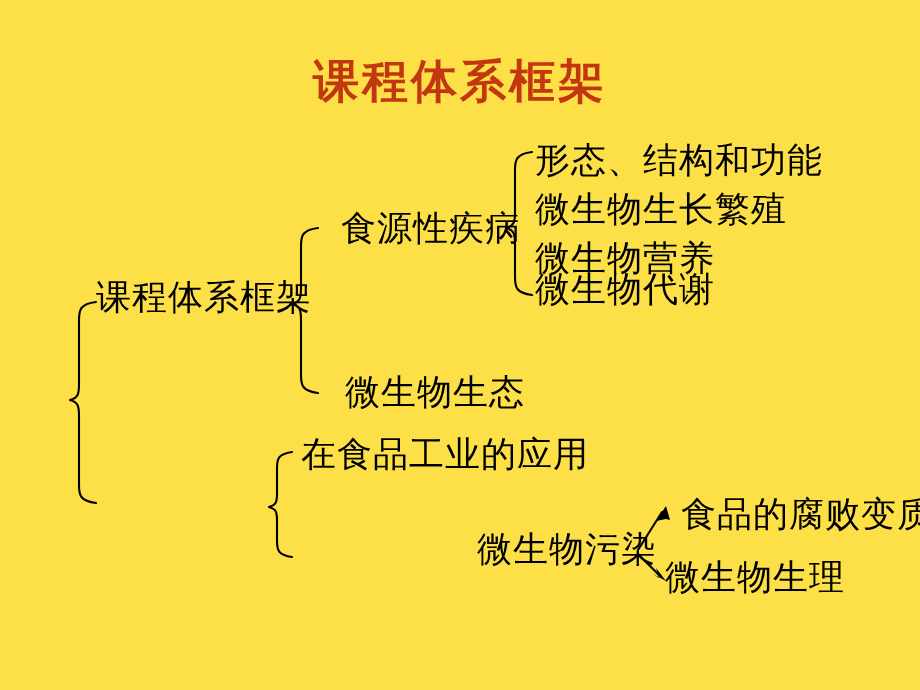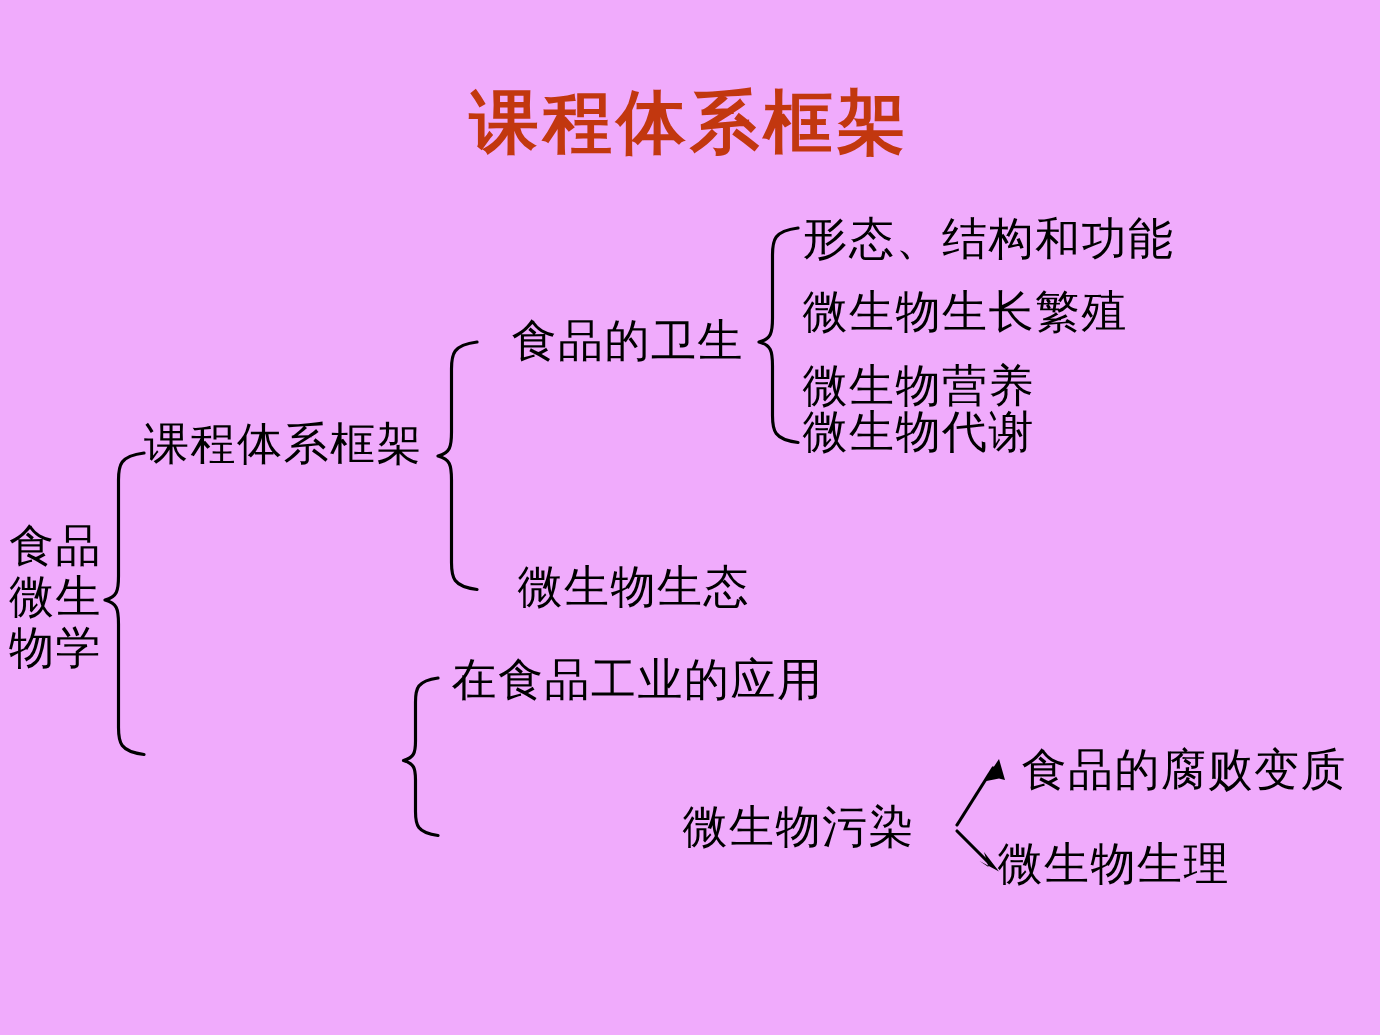--- a/index.html
+++ b/index.html
@@ -25,21 +25,21 @@
     text-align: center;
     font-size: 46px;
     font-weight: bold;
     letter-spacing: 3px;
     line-height: 1.0;
     white-space: nowrap;
   }
   .node {
     position: absolute;
     color: #000000;
-    font-size: 30px;
+    font-size: 35px;
     line-height: 34px;
     letter-spacing: 1px;
     white-space: pre;
     font-family: "DejaVu Serif", "Liberation Serif", serif;
   }
   .node.twoline, .node.threeline {
     white-space: pre-line;
   }
   svg.connectors {
     position: absolute;
@@ -63,21 +63,21 @@
     stroke-linecap: round;
   }
   .arrowhead {
     fill: #000000;
     stroke: none;
   }
 </style>
 </head>
 <body>
 
-<div id="slide" style="background: #f0abfc;">
+<div id="slide" style="background: #fde047;">
 
   <div id="slide-title" style="color:#C2370F;">课程体系框架</div>
 
   <svg class="connectors" viewBox="0 0 920 690" xmlns="http://www.w3.org/2000/svg">
 
     <path class="brace" d="M 96,302
              C 80,304 79,310 79,320
              L 79,384
              C 79,394 78,398 70,400
              C 78,402 79,406 79,416
@@ -108,42 +108,39 @@
              L 277,541
              C 277,550 278,555 292,557"></path>
 
     <line class="arrowline" x1="638" y1="550" x2="662" y2="512"></line>
     <polygon class="arrowhead" points="666,506 656,521 666,519 670,520"></polygon>
 
     <line class="arrowline" x1="638" y1="554" x2="660" y2="576"></line>
     <polygon class="arrowhead" points="666,581 653,574 659,578 656,568"></polygon>
   </svg>
 
-  <div class="node threeline" style="left:6px; top:348px; width:80px; text-align:left;">食品
-微生
-物学</div>
 
   <div class="node" style="left:96px; top:280px;">课程体系框架</div>
 
 
-  <div class="node" style="left:341px; top:211px;">食品的卫生</div>
+  <div class="node" style="left:341px; top:211px;">食源性疾病</div>
 
 
   <div class="node" style="left:345px; top:375px;">微生物生态</div>
 
   <div class="node" style="left:535px; top:143px;">形态、结构和功能</div>
 
   <div class="node" style="left:535px; top:192px;text-align:center;">微生物生长繁殖</div>
 
   <div class="node" style="left:535px; top:272px;">微生物代谢</div>
 
   <div class="node" style="left:535px; top:241px;">微生物营养</div>
 
   <div class="node" style="left:301px; top:437px;">在食品工业的应用</div>
 
 
-  <div class="node" style="left:455px; top:535px;">微生物污染</div>
+  <div class="node" style="left:477px; top:535px;font-family:Liberation Mono, monospace;">微生物污染</div>
 
   <div class="node" style="left:665px; top:497px;margin-left:16px;">食品的腐败变质</div>
 
   <div class="node" style="left:665px; top:560px;">微生物生理</div>
 
 </div>
 
 </body></html>

